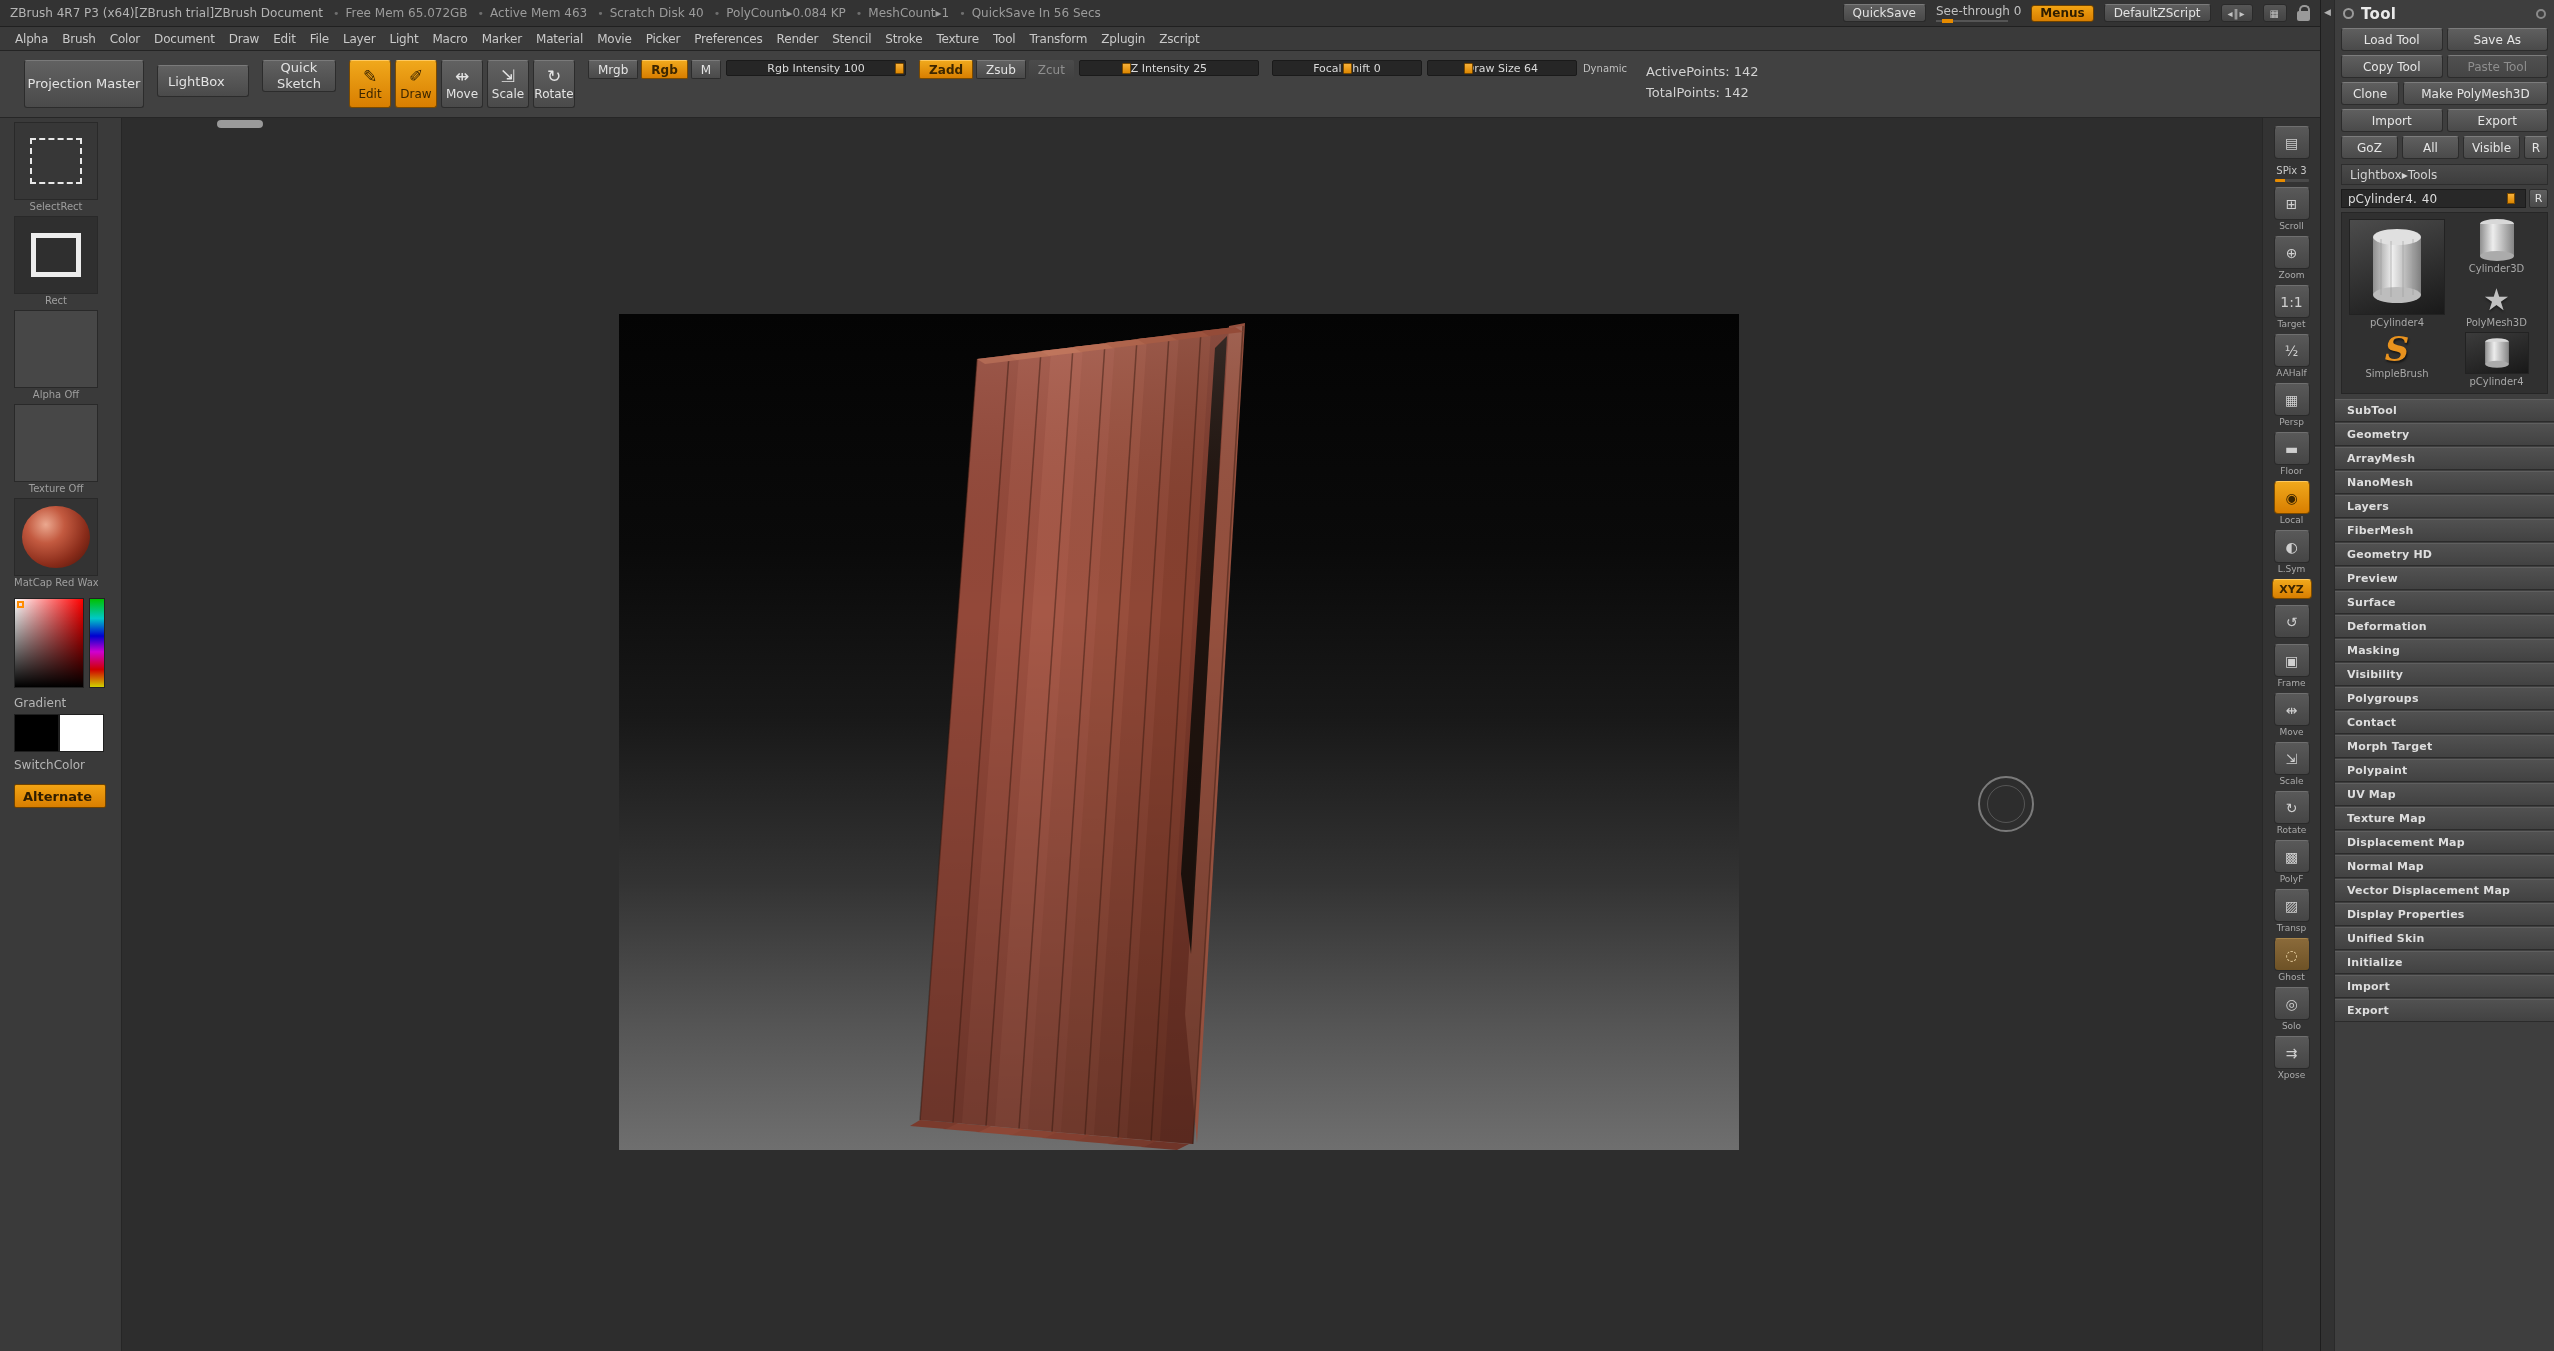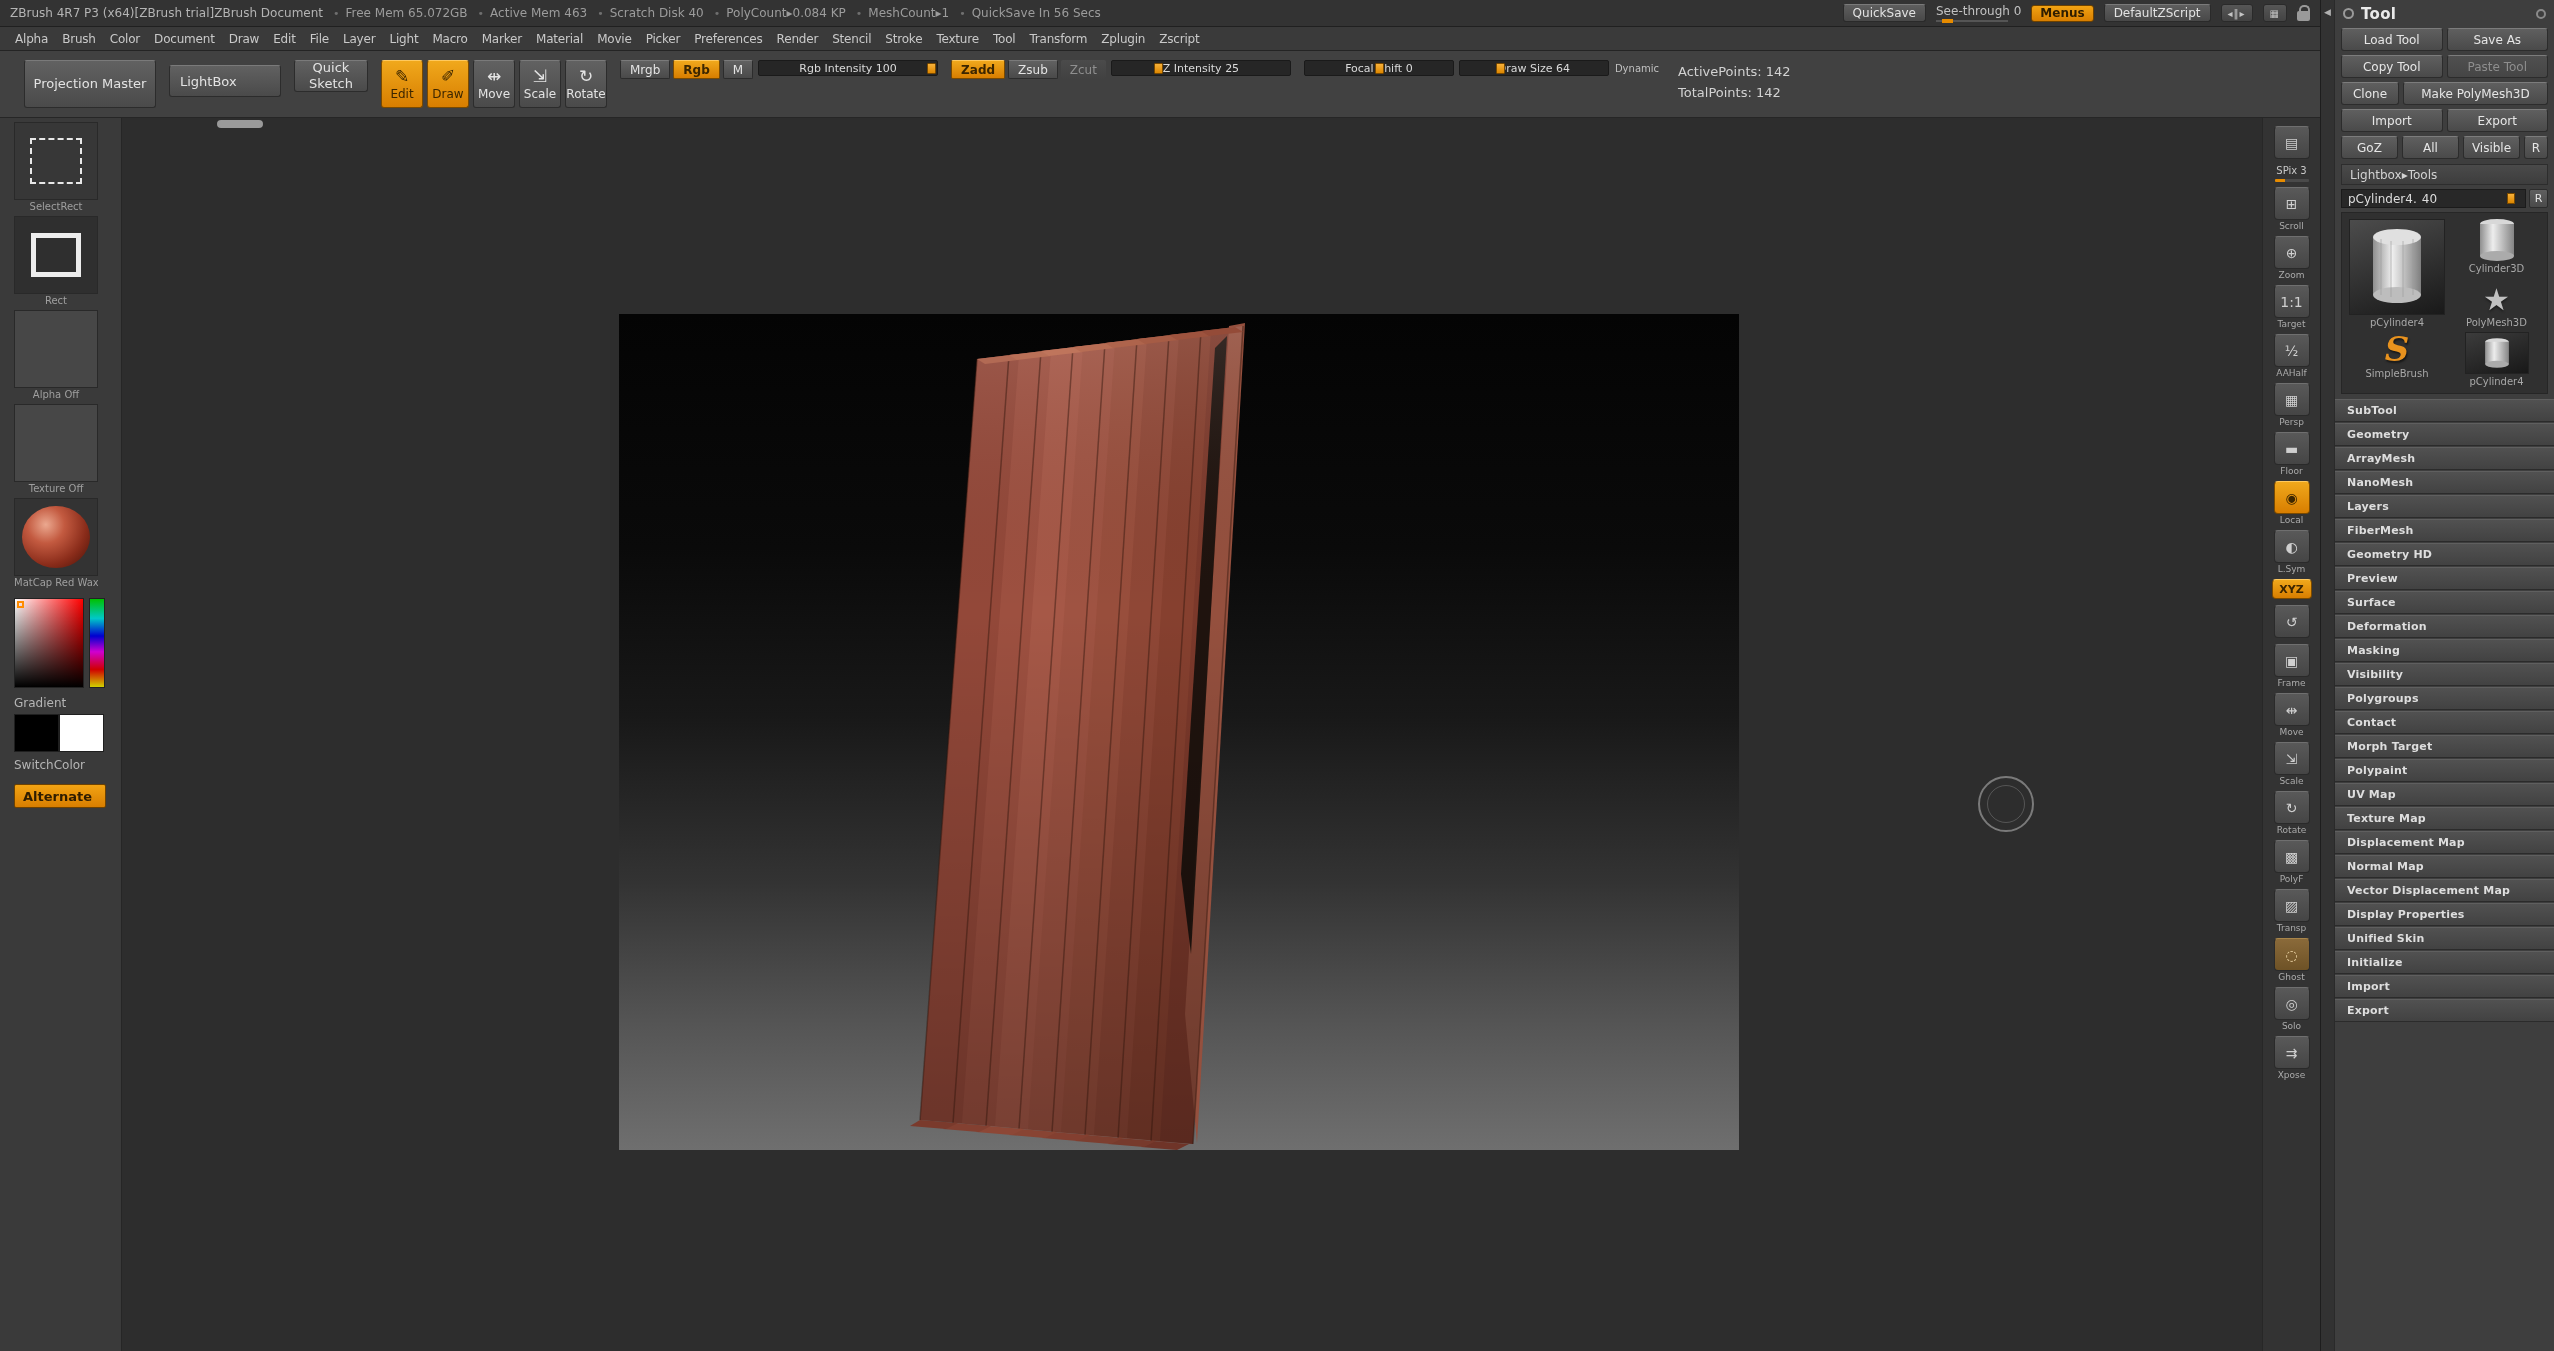--- a/index.html
+++ b/index.html
@@ -40,23 +40,23 @@
 
   
   .menubar{height:24px;background:#3a3a3a;border-bottom:1px solid #242424;display:flex;align-items:center;padding:0 8px;}
   .menu-item{font-size:12px;color:#c9c9c9;padding:0 7px;letter-spacing:-0.2px;cursor:default;}
 
   
   .topshelf{height:67px;background:#414141;border-bottom:1px solid #262626;display:flex;
     align-items:flex-start;padding:9px 0 0 24px;gap:13px;flex:0 0 auto;}
   .btn{background:linear-gradient(#616161,#4a4a4a);border:1px solid #2c2c2c;border-top-color:#7a7a7a;
     border-radius:3px;color:#e3e3e3;}
-  .ts-big{width:132px;height:48px;font-size:13px;display:flex;align-items:center;justify-content:center;
+  .ts-big{width:120px;height:48px;font-size:13px;display:flex;align-items:center;justify-content:center;
     text-align:center;line-height:1.2;}
-  .ts-lightbox{width:112px;height:32px;margin-top:5px;font-size:13px;display:flex;align-items:center;padding-left:10px;}
+  .ts-lightbox{width:92px;height:32px;margin-top:5px;font-size:13px;display:flex;align-items:center;padding-left:10px;}
   .ts-quick{width:74px;height:32px;font-size:13px;display:flex;align-items:center;justify-content:center;
     text-align:center;line-height:1.2;}
   .modes{display:flex;gap:4px;}
   .mode-btn{width:42px;height:48px;display:flex;flex-direction:column;align-items:center;justify-content:center;
     gap:2px;font-size:12px;}
   .mode-btn .ic{font-size:17px;line-height:1;}
   .modes .mode-btn:nth-of-type(1),.modes .mode-btn:nth-of-type(2){
     background:linear-gradient(#f0a81c,#d87e00);border-color:#7a4a00;border-top-color:#ffc95e;color:#3c2600;}
   .group{display:flex;gap:5px;}
   .toggles{display:flex;gap:3px;align-items:center;}

